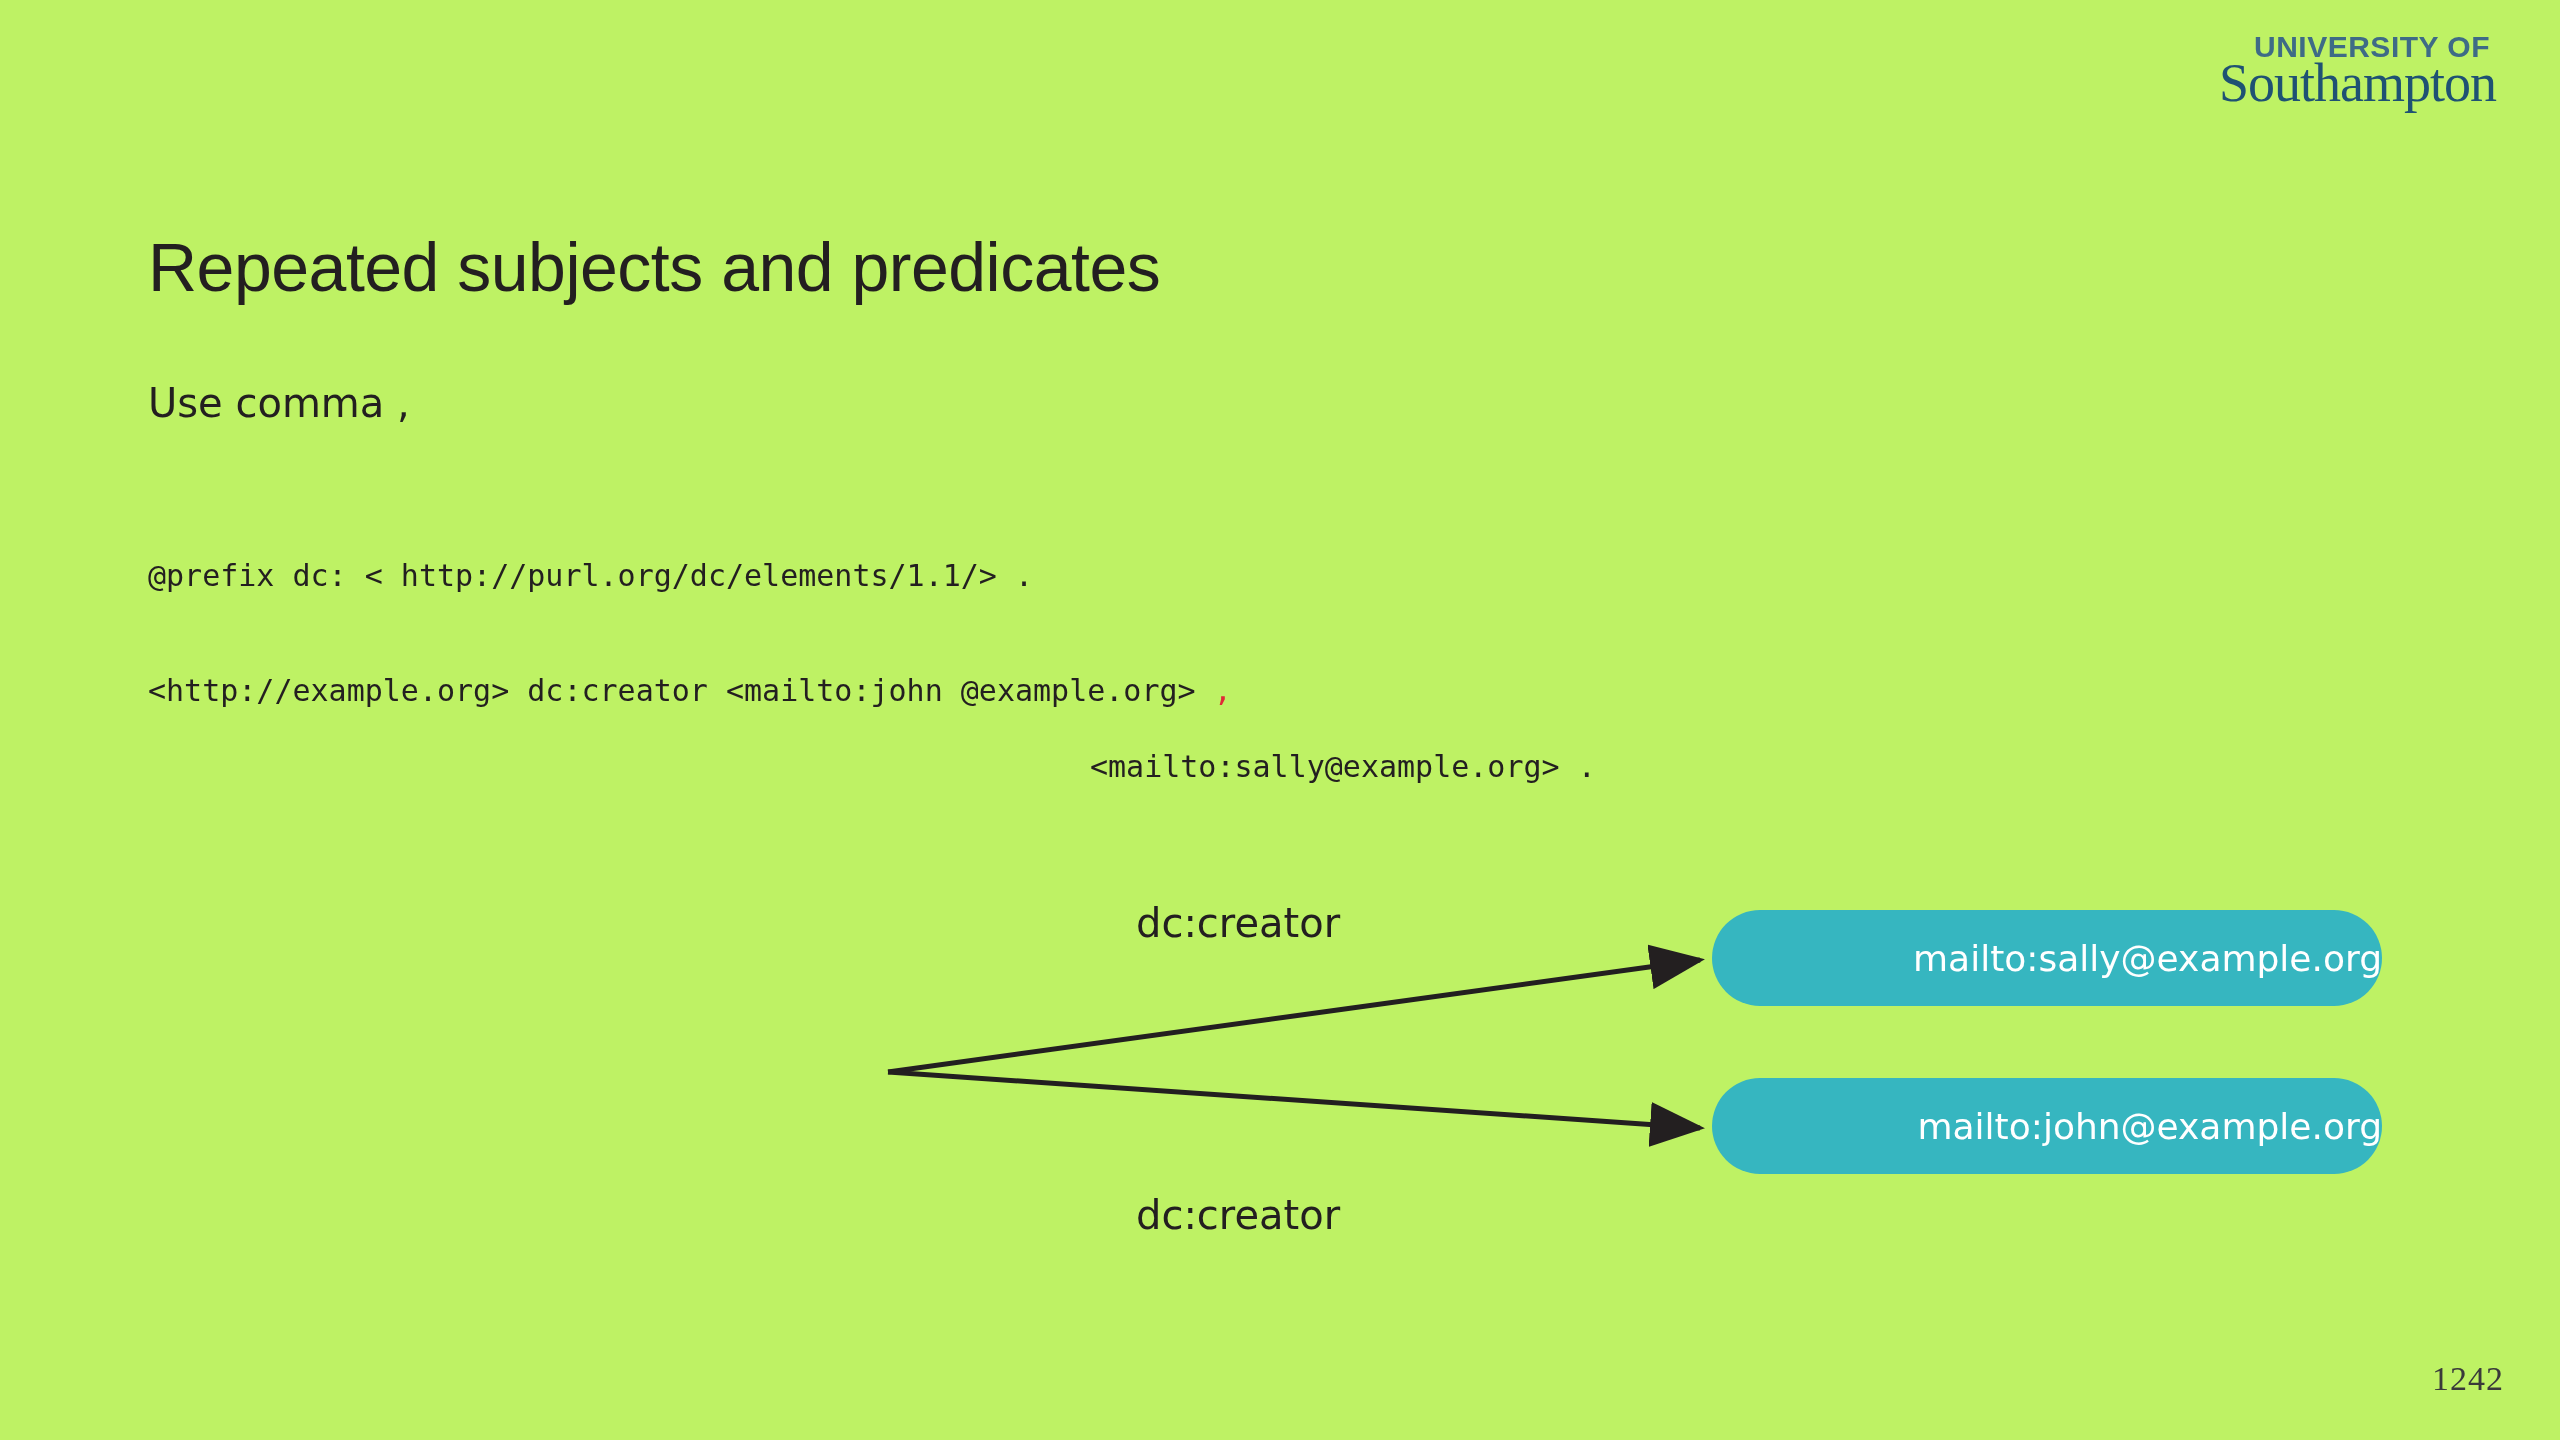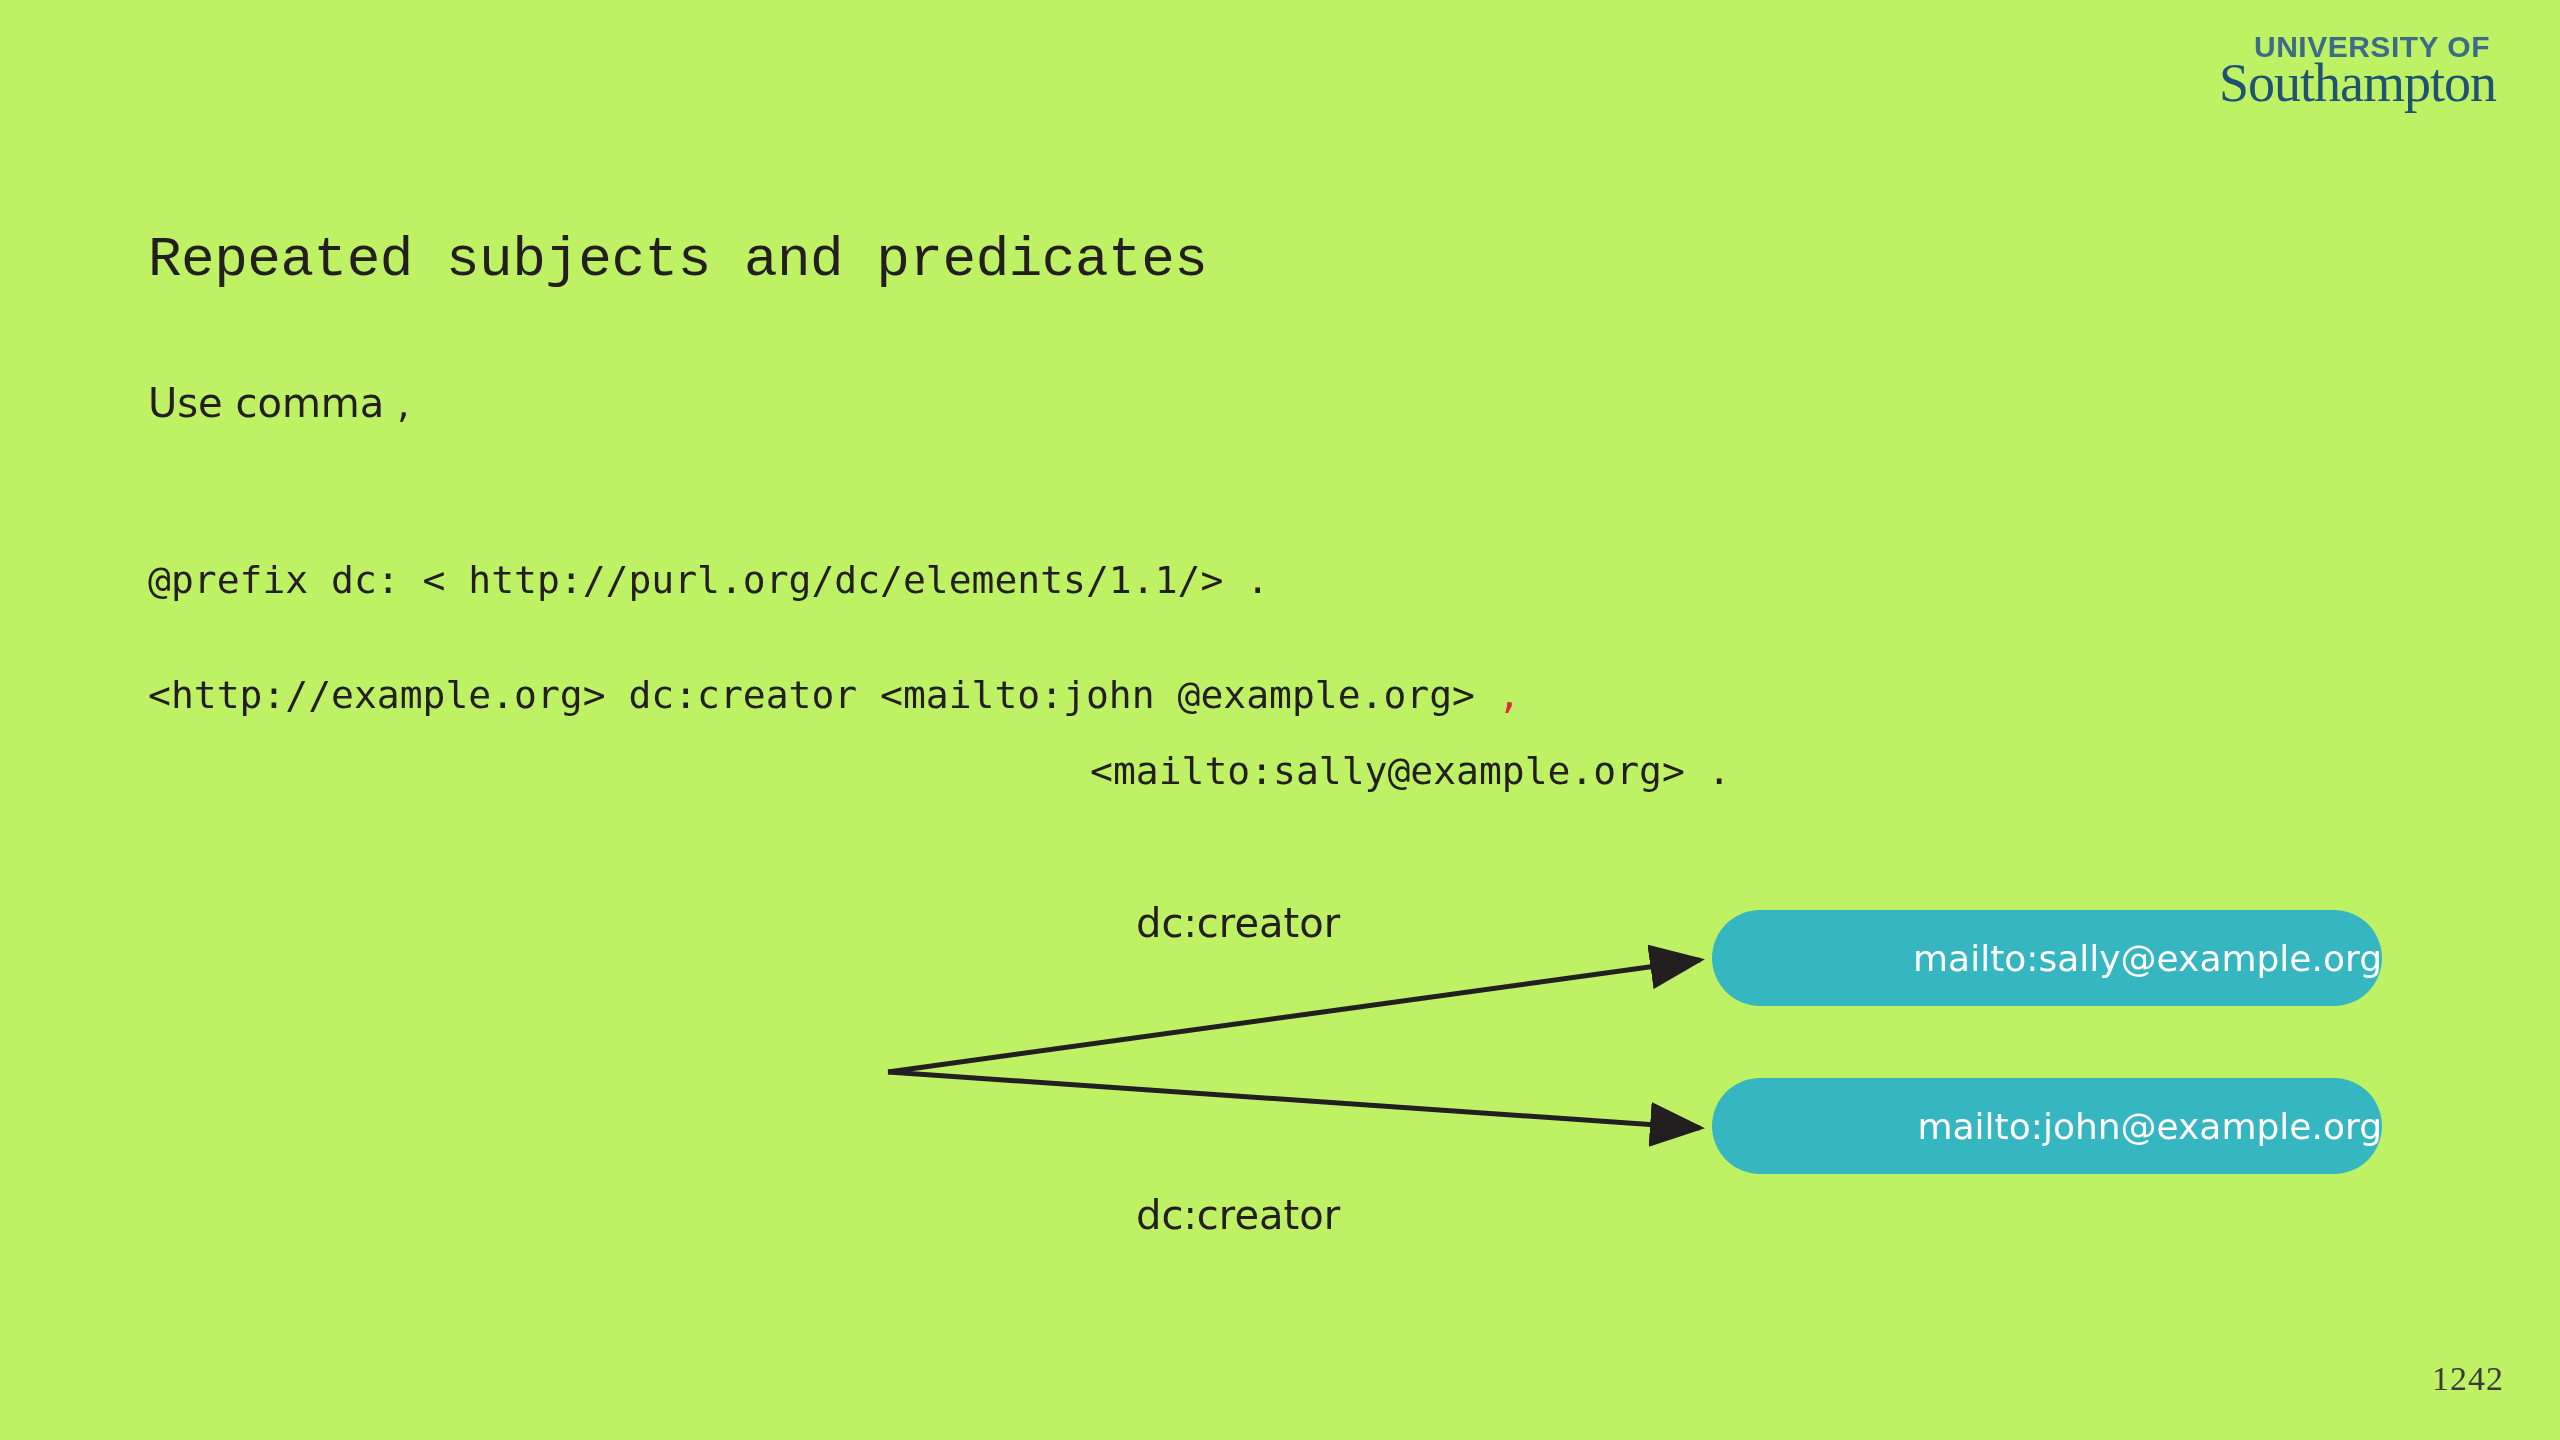--- a/index.html
+++ b/index.html
@@ -47,22 +47,22 @@
     letter-spacing: -1px;
     margin-top: -6px;
   }
 
   
   #title {
     position: absolute;
     left: 148px;
     top: 228px;
     color: #231F20;
-    font-family: Liberation Mono, monospace;
-    font-size: 56px;
+    font-family: Liberation Sans, sans-serif;
+    font-size: 68px;
     font-weight: 400;
     letter-spacing: -0.5px;
     white-space: nowrap;
   }
 
   
   #lead {
     position: absolute;
     left: 148px;
     top: 380px;
@@ -70,21 +70,21 @@
     font-family: "DejaVu Sans", sans-serif;
     font-size: 40px;
     white-space: nowrap;
   }
 
   
   .code-line {
     position: absolute;
     color: #231F20;
     font-family: "DejaVu Sans Mono", monospace;
-    font-size: 38px;
+    font-size: 30px;
     white-space: pre;
     letter-spacing: 0px;
   }
   #code-prefix { left: 148px; top: 558px; }
   #code-triple-1 { left: 148px; top: 673px; }
   #code-triple-2 { left: 1090px; top: 749px; }
   .red-comma { color: #E02A37; }
 
   
   #diagram {

